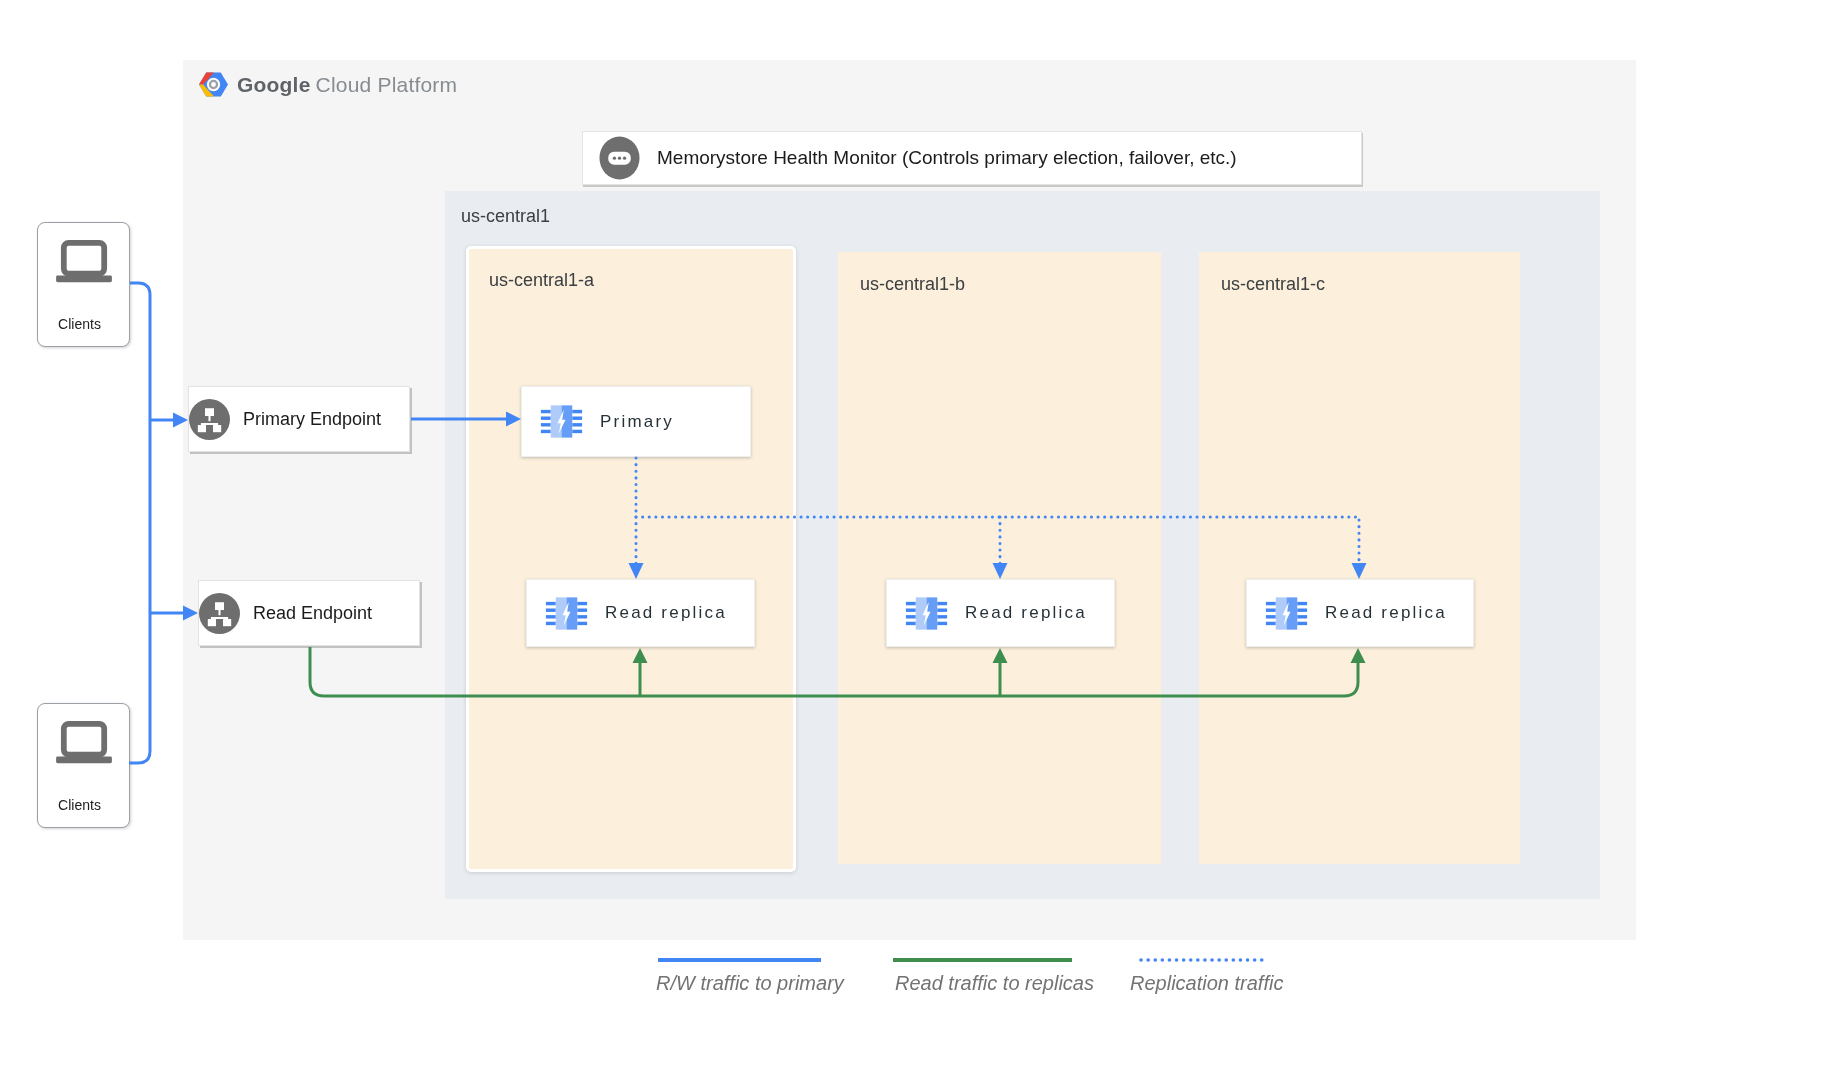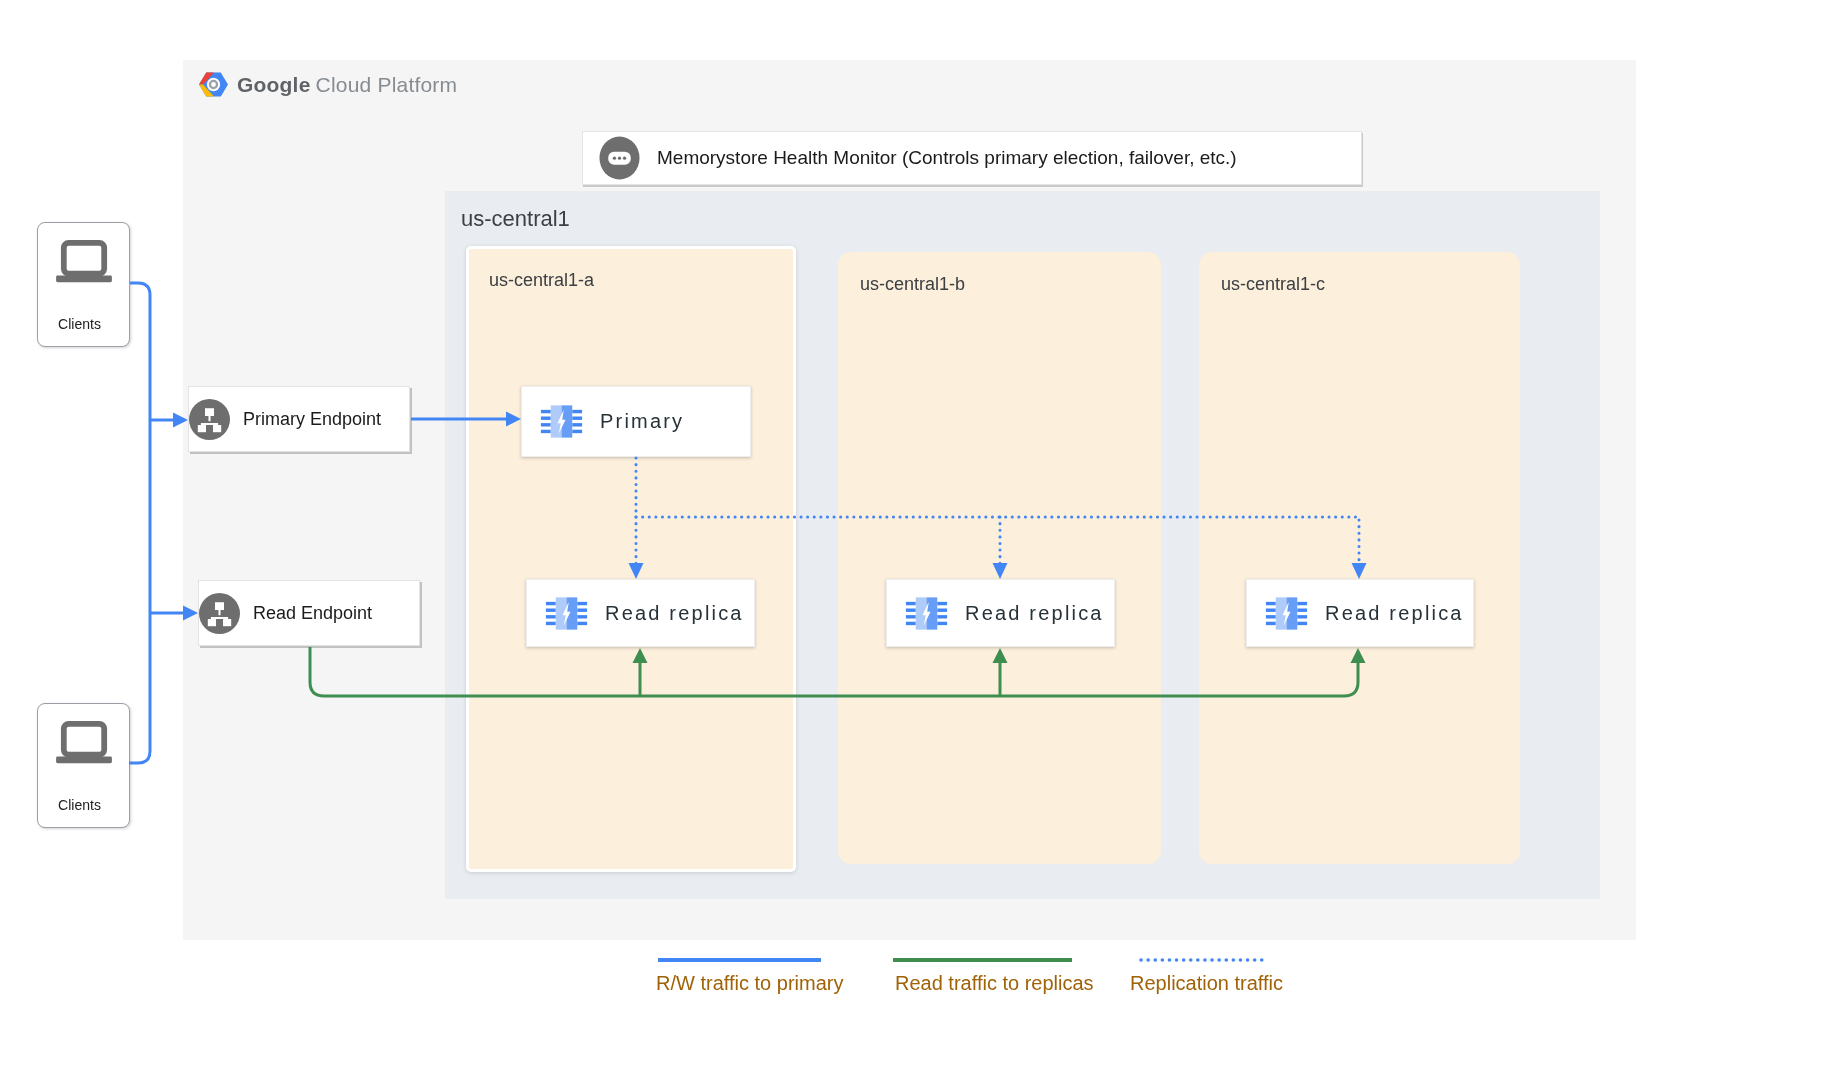--- a/index.html
+++ b/index.html
@@ -13,55 +13,55 @@
   .gcp-logo .brand{font-size:21px;letter-spacing:.2px;}
   .gcp-logo .b1{color:#5f6368;font-weight:700;}
   .gcp-logo .b2{color:#878c91;font-weight:400;margin-left:5px;}
   
   .health-box{position:absolute;left:582px;top:106px;width:780px;height:54px;background:#fff;
     border:1px solid #e4e4e4;box-shadow:1px 2px 0 #c9c9c9;display:flex;align-items:center;
     padding-left:15px;box-sizing:border-box;gap:16px;margin-top:25px;}
   .health-box .label{font-size:19px;color:#1b1b1b;}
   
   .region{position:absolute;left:445px;top:191px;width:1155px;height:708px;background:var(--region);}
-  .region-label{position:absolute;left:16px;top:15px;font-size:22px;color:#3c4043;}
-  .zone{position:absolute;background:var(--zone);border-radius:13px;}
+  .region-label{position:absolute;left:16px;top:15px;font-size:18px;color:#3c4043;}
+  .zone{position:absolute;background:var(--zone);border-radius:0;}
   .zone-label{position:absolute;left:22px;top:22px;font-size:18px;color:#3c4043;}
   .zone-a{left:21px;top:55px;width:324px;height:620px;border:3px solid #fff;border-radius:5px;
     box-shadow:0 1px 4px rgba(0,0,0,.14);}
   .zone-a .zone-label{left:20px;top:21px;}
   .zone-b{left:393px;top:61px;width:323px;height:612px;}
   .zone-c{left:754px;top:61px;width:321px;height:612px;}
   
   .client-box{position:absolute;width:93px;height:125px;background:#fff;border:1px solid #9aa0a6;
     border-radius:8px;box-shadow:1px 1px 3px rgba(0,0,0,.18);box-sizing:border-box;text-align:center;}
   .client-box svg{margin-top:16px;}
   .client-label{position:absolute;left:0;right:8px;bottom:14px;font-size:14px;color:#212121;}
   
   .endpoint-box{position:absolute;width:222px;height:66px;background:#fff;border:1px solid #e3e3e3;
     box-shadow:2px 2px 0 #c2c2c2;display:flex;align-items:center;gap:13px;padding-left:0;
     box-sizing:border-box;}
   .endpoint-box .label{font-size:18px;color:#1b1b1b;}
   
   .instance-box{position:absolute;background:#fff;border:1px solid #eee;
     box-shadow:0 1px 3px rgba(0,0,0,.22);display:flex;align-items:center;gap:17px;
     padding-left:18px;box-sizing:border-box;}
-  .instance-box .label{font-size:20px;letter-spacing:2.2px;color:#263238;}
+  .instance-box .label{font-size:17px;letter-spacing:2.2px;color:#263238;}
   
   .overlay{position:absolute;left:0;top:0;width:1832px;height:1075px;pointer-events:none;}
   .ln-blue{stroke:var(--blue);stroke-width:3;fill:none;}
   .ln-green{stroke:var(--green);stroke-width:3;fill:none;}
   .ln-dot{stroke:var(--blue);stroke-width:3;fill:none;stroke-dasharray:0.1 6.5;stroke-linecap:round;}
   .ar-blue{fill:var(--blue);}
   .ar-green{fill:var(--green);}
   .lg-blue{stroke:var(--blue);stroke-width:4;}
   .lg-green{stroke:var(--green);stroke-width:4;}
   .lg-dot{stroke:var(--blue);stroke-width:3.5;stroke-dasharray:0.1 7;stroke-linecap:round;}
   
-  .legend-label{position:absolute;top:972px;font-size:20px;font-weight:500;color:#a16207;}
+  .legend-label{position:absolute;top:972px;font-size:20px;font-weight:500;color:#737373;font-style:italic;}
 </style>
 </head>
 <body>
 
 <div class="canvas">
 
   <div class="panel"></div>
 
   <div class="gcp-logo">
     <svg width="29" height="29" viewBox="0 0 28 28">

